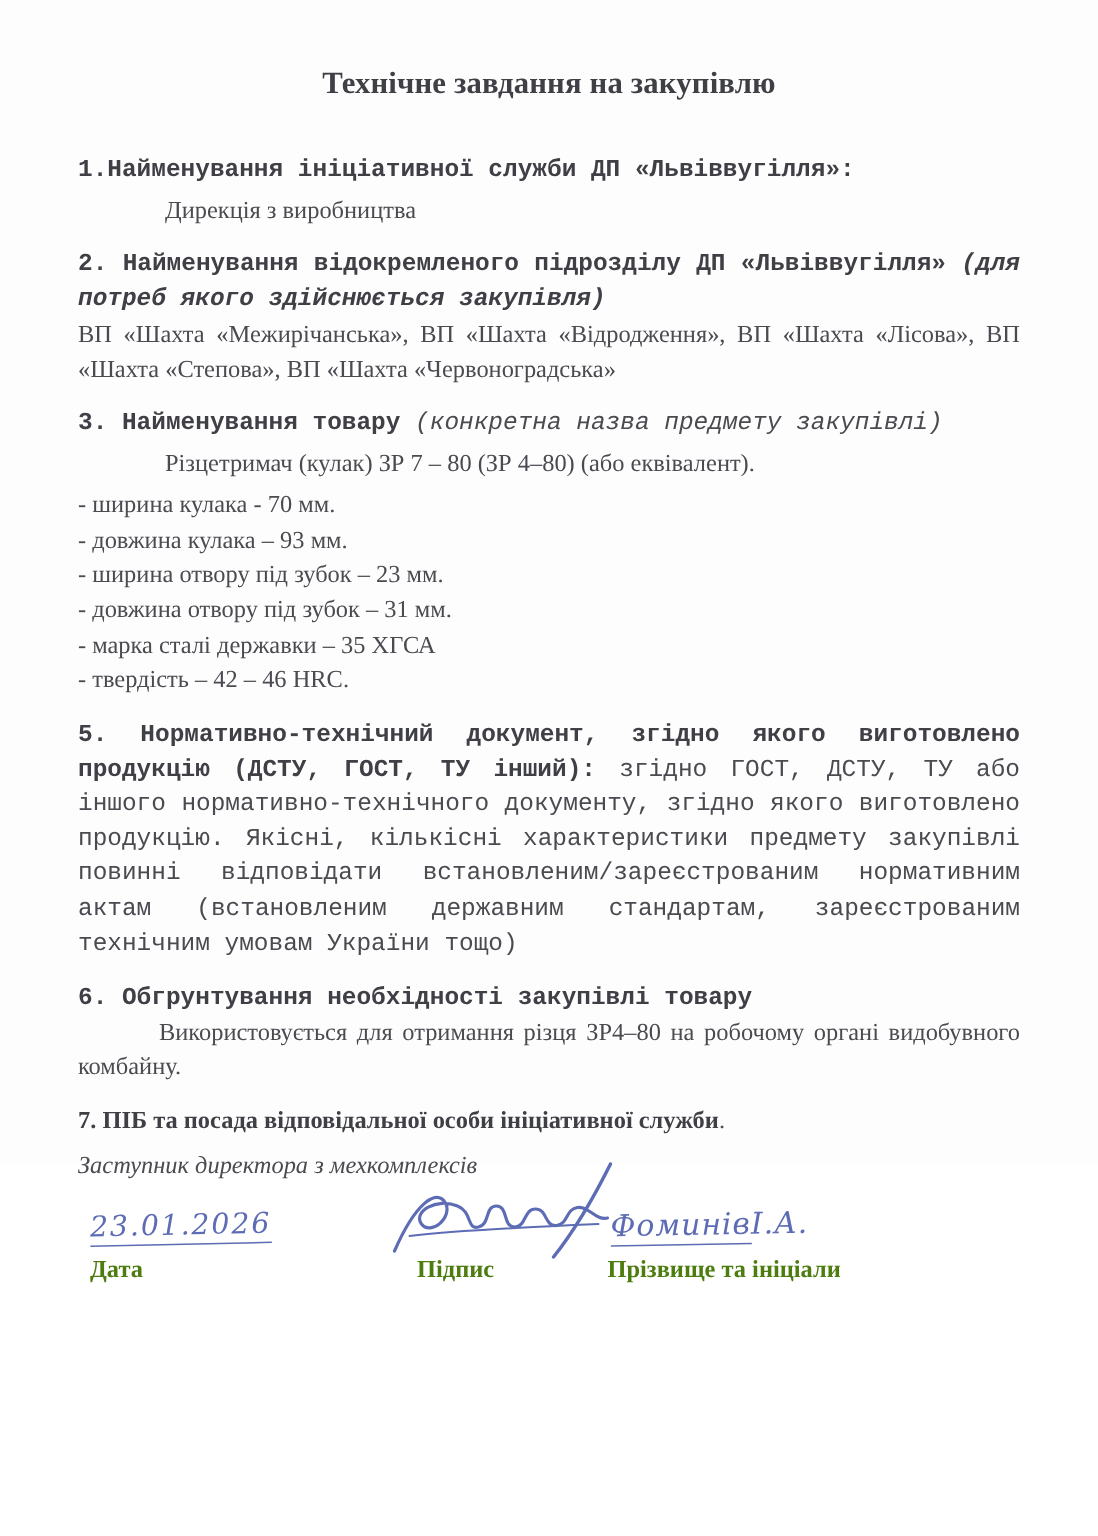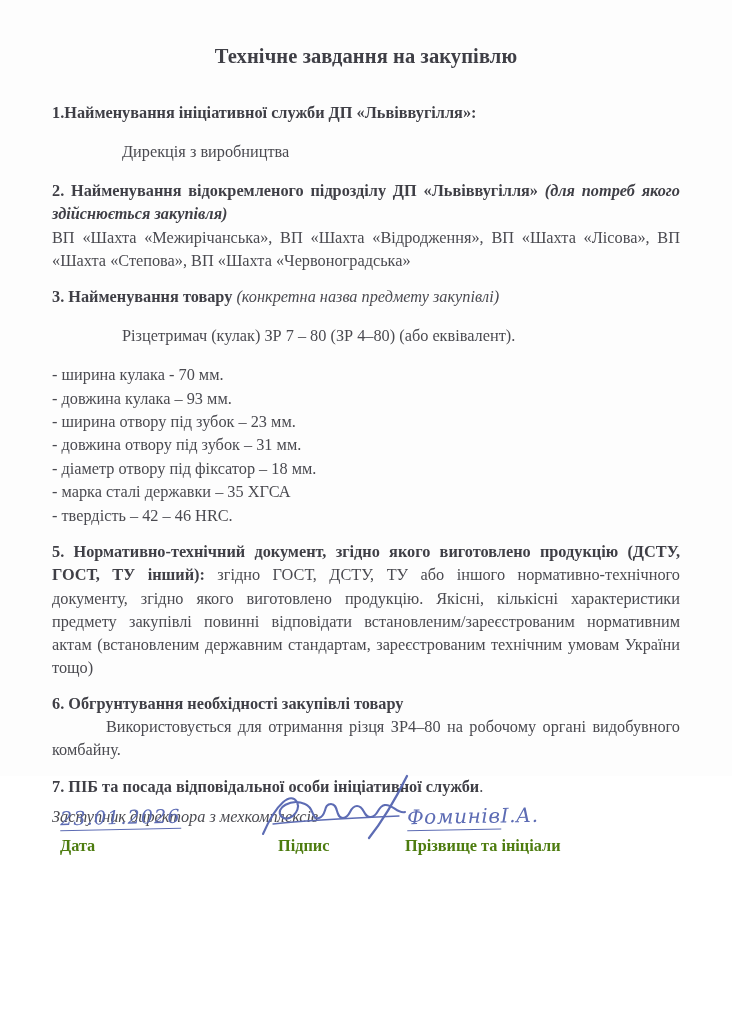--- a/index.html
+++ b/index.html
@@ -35,28 +35,29 @@
   }
   .block {
     font-size: 16.3px;
     line-height: 1.42;
     text-align: justify;
     text-justify: inter-word;
     margin: 0;
   }
   .sec-head {
     margin-top: 13px;
+    font-family: Liberation Mono, monospace;
   }
   .b { font-weight: bold; color: #3f3f46; }
   .i { font-style: italic; }
   .bi { font-weight: bold; font-style: italic; color: #3f3f46; }
   .indent-line {
     font-size: 16.3px;
     line-height: 1.42;
-    margin: 16px;
+    margin: 4px;
     padding-left: 54px;
   }
   .para-indent {
     text-indent: 54px;
   }
   .spec-list {
     list-style: none;
     margin: 2px 0 0 0;
     padding: 0;
   }
@@ -154,21 +155,20 @@
   <p class="block sec-head">
     <span class="b">3. Найменування товару </span><span class="i">(конкретна назва предмету закупівлі)</span>
   </p>
   <p class="indent-line">Різцетримач (кулак) ЗР 7 – 80 (ЗР 4–80) (або еквівалент).</p>
 
   <ul class="spec-list">
     <li>- ширина кулака - 70 мм.</li>
     <li>- довжина кулака – 93 мм.</li>
     <li>- ширина отвору під зубок – 23 мм.</li>
     <li>- довжина отвору під зубок – 31 мм.</li>
-    <li>- діаметр отвору під фіксатор – 18 мм.</li>
     <li>- марка сталі державки – 35 ХГСА</li>
     <li>- твердість – 42 – 46 HRC.</li>
   </ul>
 
   <p class="block sec-head">
     <span class="b">5.  Нормативно-технічний  документ,  згідно  якого  виготовлено  продукцію (ДСТУ, ГОСТ, ТУ  інший):</span><span> згідно ГОСТ, ДСТУ, ТУ або  іншого нормативно-технічного  документу,  згідно  якого  виготовлено  продукцію.  Якісні,  кількісні характеристики  предмету  закупівлі  повинні  відповідати встановленим/зареєстрованим  нормативним  актам  (встановленим  державним стандартам, зареєстрованим технічним умовам України тощо)</span>
   </p>
 
   <p class="block sec-head">
     <span class="b">6. Обгрунтування необхідності закупівлі товару</span>

